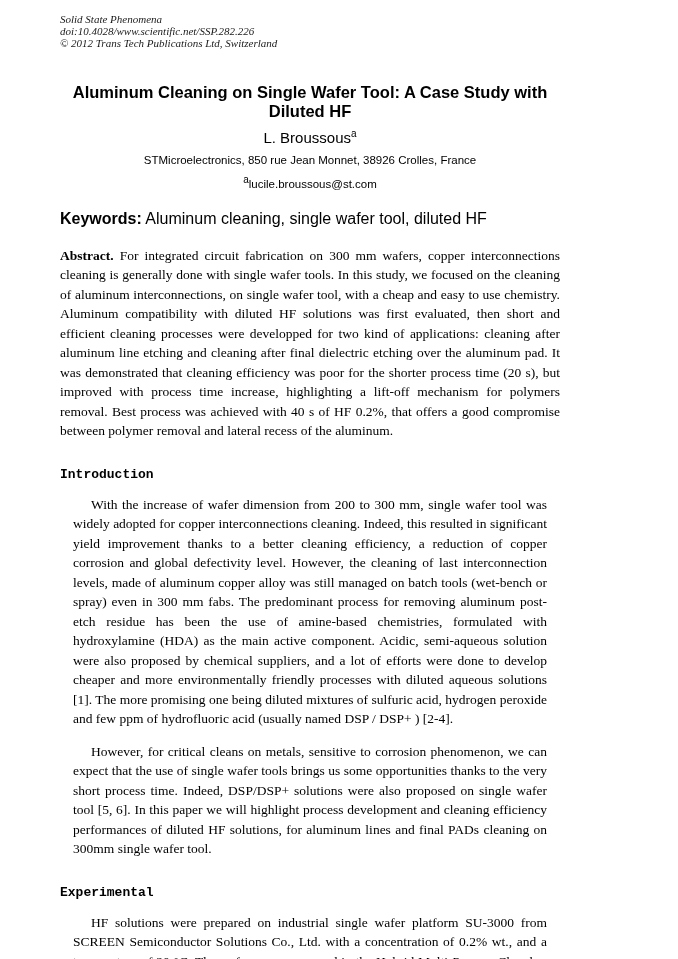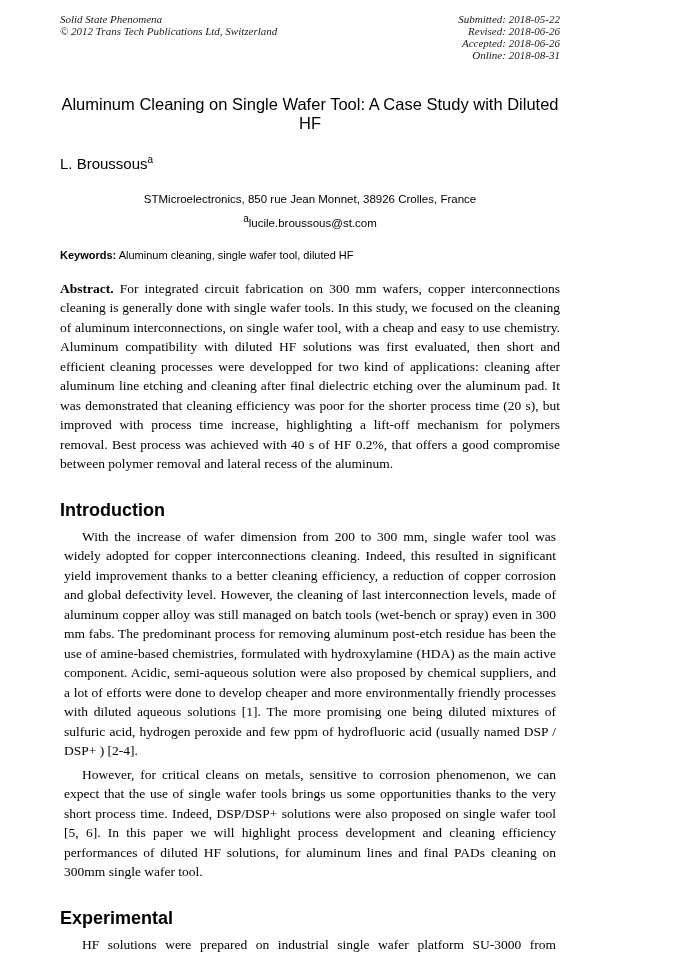--- a/index.html
+++ b/index.html
@@ -22,81 +22,76 @@
     font-size: 11px;
     line-height: 12px;
     color: #1a1a1a;
   }
   .journal-header .right { text-align: right; }
   
   .title {
     margin-top: 34px;
     text-align: center;
     font-family: "Liberation Sans", sans-serif;
-    font-weight: normal;
+    font-weight: bold;
     font-size: 16.5px;
     line-height: 19px;
   }
   .author {
-    margin-top: 21px;
-    text-align: left;
+    margin-top: 7px;
+    text-align: center;
     font-family: "Liberation Sans", sans-serif;
     font-size: 15px;
   }
   .author sup, .email sup { font-size: 10px; }
   .affiliation {
-    margin-top: 21px;
+    margin-top: 8px;
     text-align: center;
     font-family: "Liberation Sans", sans-serif;
     font-size: 11.5px;
   }
   .email {
     margin-top: 8px;
     text-align: center;
     font-family: "Liberation Sans", sans-serif;
     font-size: 11.5px;
   }
   .keywords {
     margin-top: 20px;
     font-family: "Liberation Sans", sans-serif;
-    font-size: 11px;
+    font-size: 16px;
   }
   .keywords .kw-label { font-weight: bold; }
   
   .body-text {
     font-family: "Liberation Serif", serif;
     font-size: 13.5px;
     line-height: 19.5px;
     text-align: justify;
   }
   .abstract { margin-top: 18px; }
   .abstract .abs-label { font-weight: bold; }
   .section-heading {
-    font-family: Liberation Sans, sans-serif;
-    font-size: 18px;
+    font-family: Liberation Mono, monospace;
+    font-size: 13px;
     font-weight: bold;
     margin: 26px 0 6px 0;
   }
-  .para { margin: 4px; text-indent: 18px; }
+  .para { margin: 13px; text-indent: 18px; }
 </style>
 </head>
 <body>
 
 <div class="page">
 
   <div class="journal-header">
     <div class="left">
       <div>Solid State Phenomena</div>
+      <div>doi:10.4028/www.scientific.net/SSP.282.226</div>
       <div>© 2012 Trans Tech Publications Ltd, Switzerland</div>
-    </div>
-    <div class="right">
-      <div>Submitted: 2018-05-22</div>
-      <div>Revised: 2018-06-26</div>
-      <div>Accepted: 2018-06-26</div>
-      <div>Online: 2018-08-31</div>
     </div>
   </div>
 
   <div class="title">Aluminum Cleaning on Single Wafer Tool: A Case Study with Diluted HF</div>
 
   <div class="author"><span>L. Broussous</span><sup>a</sup></div>
 
   <div class="affiliation">STMicroelectronics, 850 rue Jean Monnet, 38926 Crolles, France</div>
 
   <div class="email"><sup>a</sup><span>lucile.broussous@st.com</span></div>

